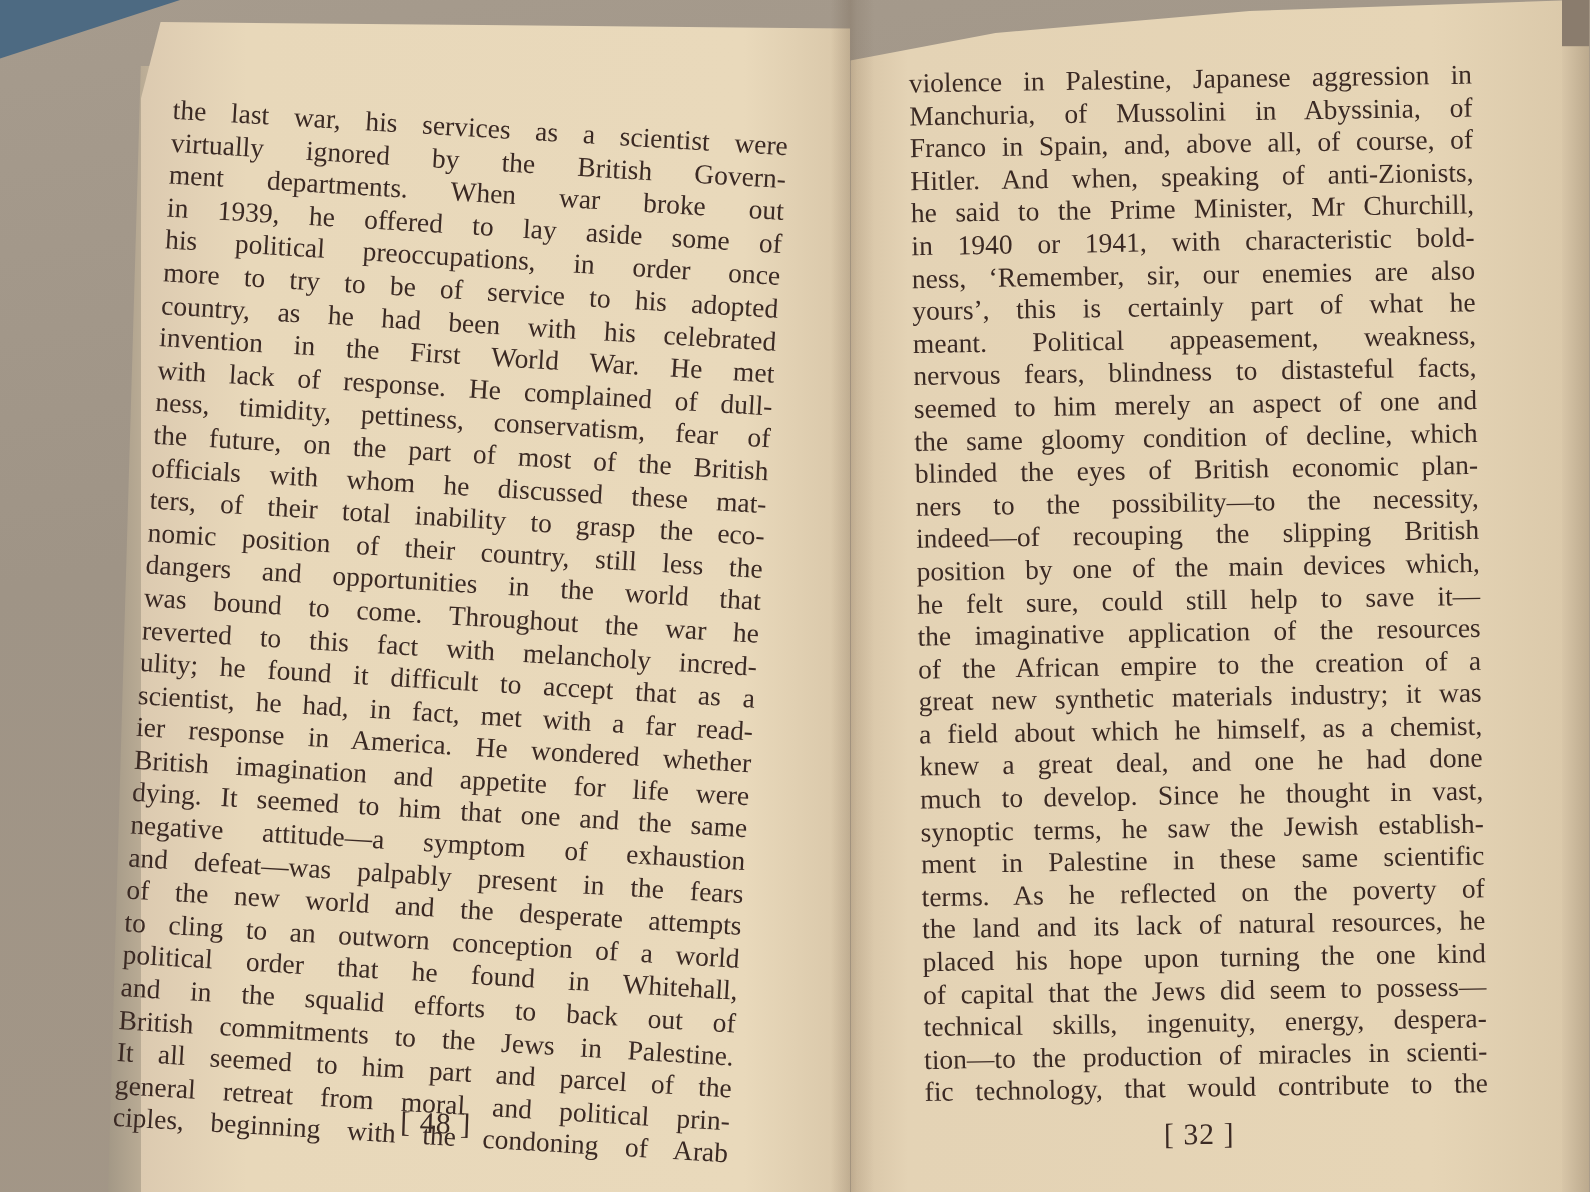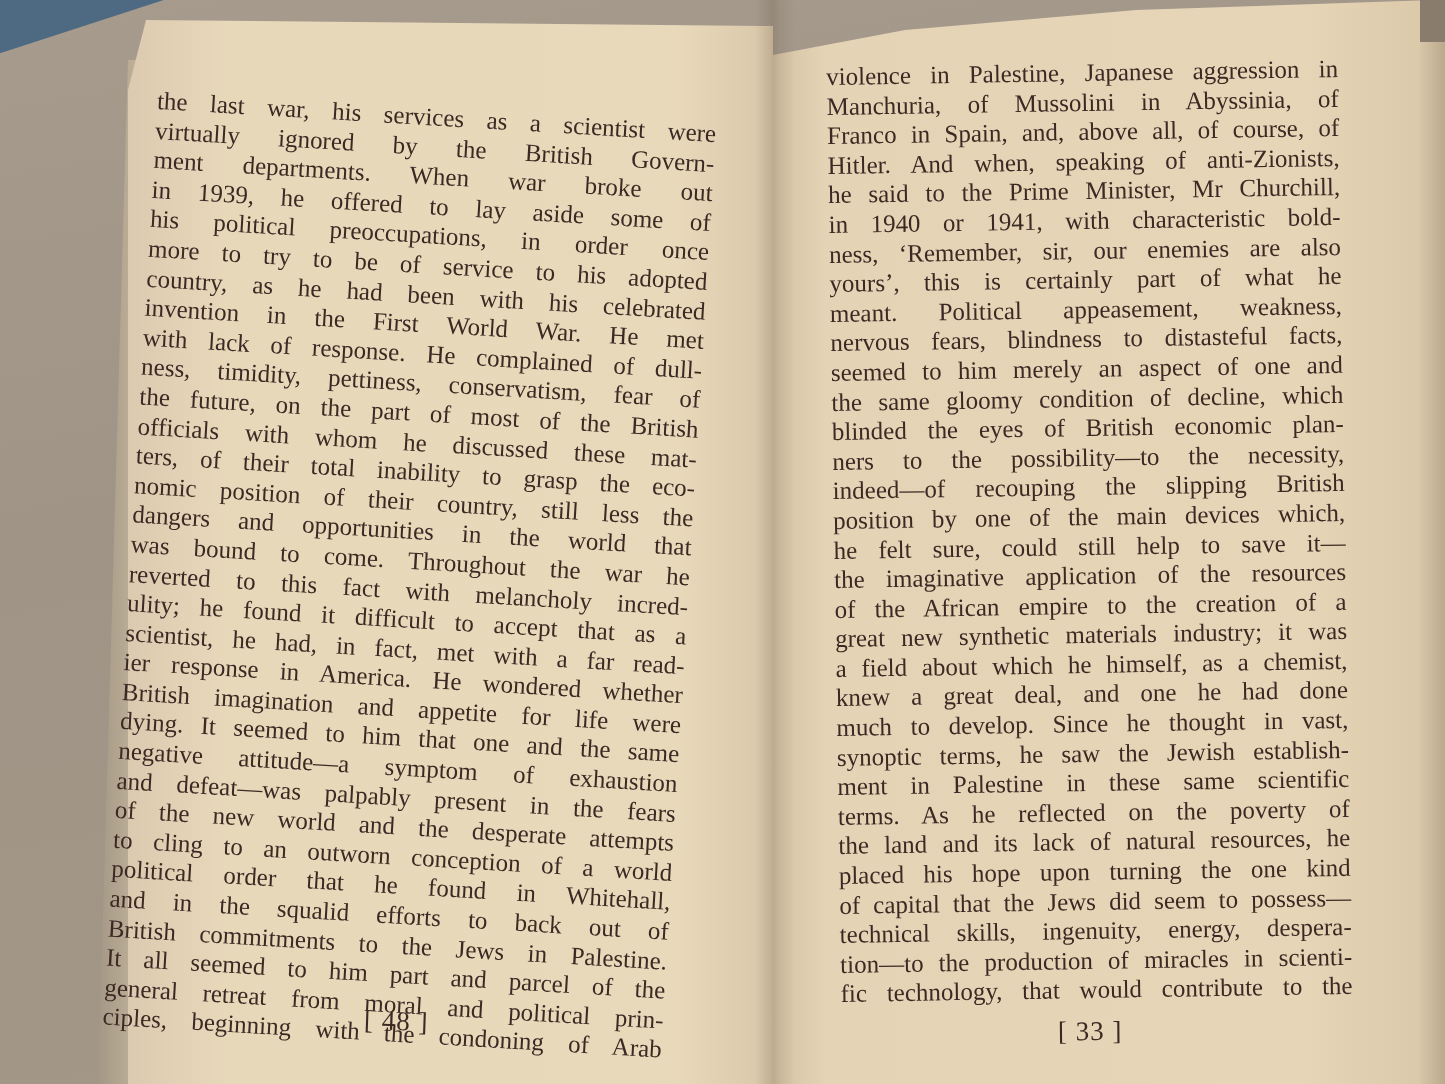--- a/index.html
+++ b/index.html
@@ -206,13 +206,13 @@
   <span class="line">ment in Palestine in these same scientific</span>
   <span class="line">terms. As he reflected on the poverty of</span>
   <span class="line">the land and its lack of natural resources, he</span>
   <span class="line">placed his hope upon turning the one kind</span>
   <span class="line">of capital that the Jews did seem to possess—</span>
   <span class="line">technical skills, ingenuity, energy, despera-</span>
   <span class="line">tion—to the production of miracles in scienti-</span>
   <span class="line last">fic technology, that would contribute to the</span>
 </div>
 
-<div class="folio folio-right">[ 33 ]</div>
+<div class="folio folio-right">[ 32 ]</div>
 
 </body></html>

